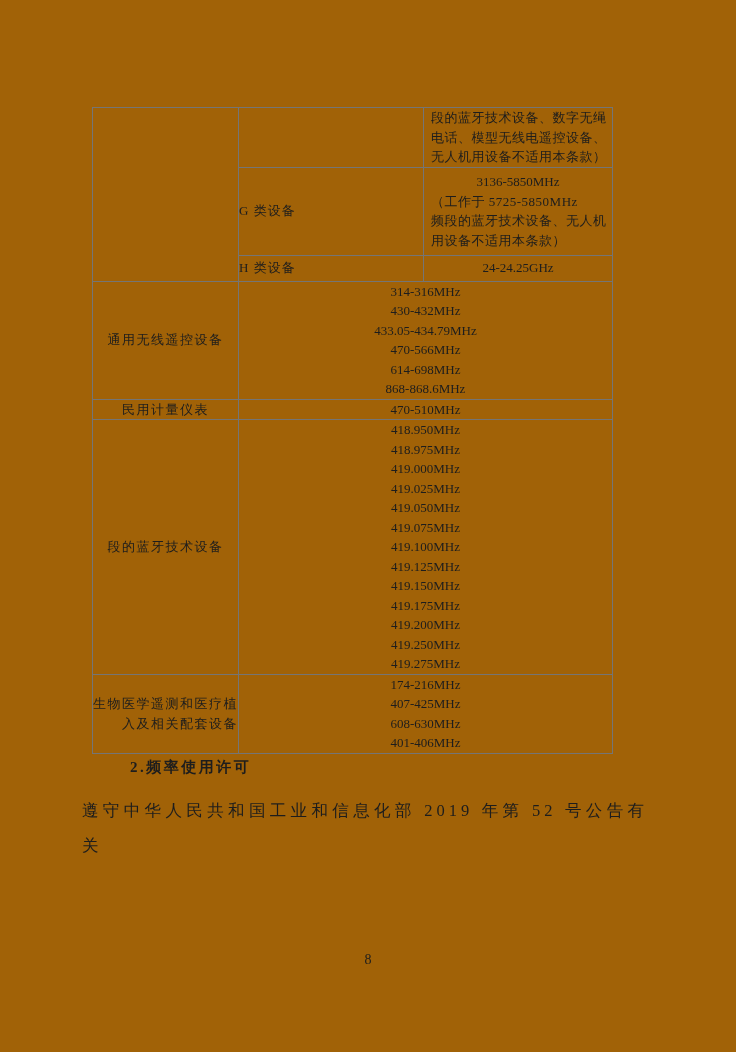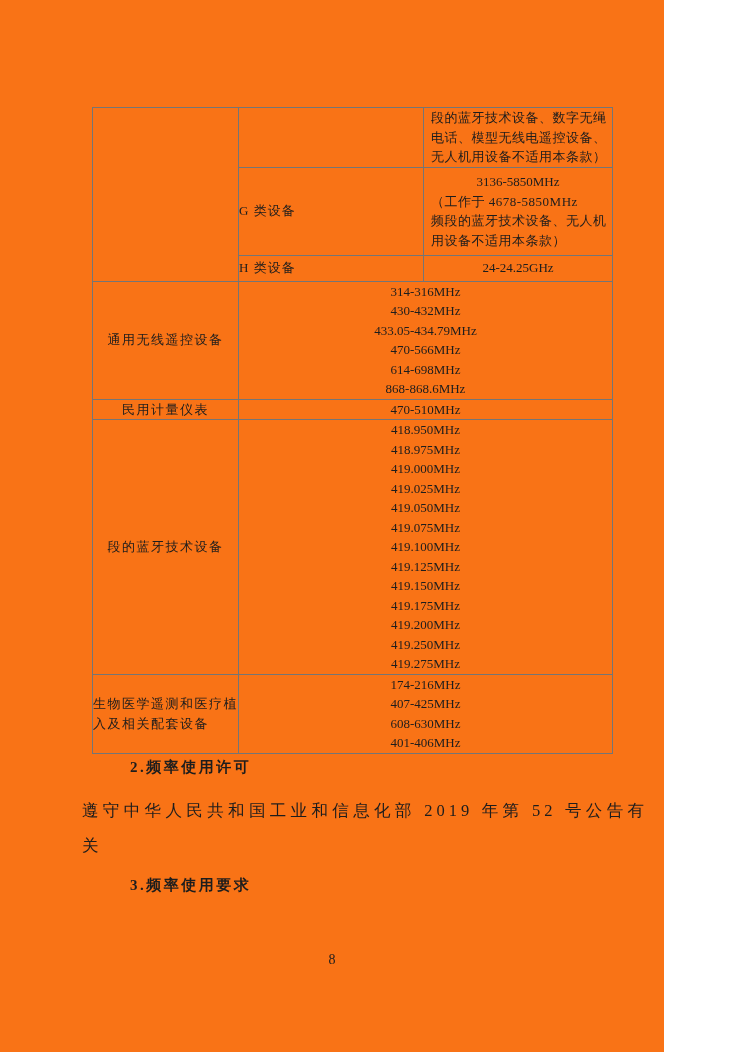--- a/index.html
+++ b/index.html
@@ -1,21 +1,21 @@
 <!DOCTYPE html>
 <html><head>
 <meta charset="utf-8">
 <style>
   html, body { margin: 0; padding: 0; }
   body { background: #ffffff; }
   .page {
     position: relative;
-    width: 664px;
+    width: 736px;
     height: 1052px;
-    background: #f97316;
+    background: #a16207;
     font-family: "Liberation Serif", "DejaVu Serif", serif;
     color: #1d1d1d;
     overflow: hidden;
   }
 
   
   table.freq-table {
     position: absolute;
     left: 92px;
     top: 107px;
@@ -44,21 +44,21 @@
     text-align: center;
     white-space: pre-line;
   }
   .note-lines {
     text-align: left;
     white-space: pre-line;
     padding: 0 3px 0 7px;
     letter-spacing: 0.5px;
   }
   .center-line { text-align: center; }
-  .cat-lines { white-space: pre-line; text-align: left; }
+  .cat-lines { white-space: pre-line; text-align: right; }
 
   
   .content {
     position: absolute;
     left: 82px;
     top: 753px;
     width: 566px;
     font-size: 16.5px;
   }
   .sec-heading {
@@ -107,21 +107,21 @@
         <td>
           <div class="note-lines">段的蓝牙技术设备、数字无绳
 电话、模型无线电遥控设备、
 无人机用设备不适用本条款）</div>
         </td>
       </tr>
       <tr style="height:88px">
         <td class="dev-cell">G 类设备</td>
         <td>
           <div class="center-line">3136-5850MHz</div>
-          <div class="note-lines">（工作于 4678-5850MHz
+          <div class="note-lines">（工作于 5725-5850MHz
 频段的蓝牙技术设备、无人机
 用设备不适用本条款）</div>
         </td>
       </tr>
       <tr style="height:26px">
         <td class="dev-cell">H 类设备</td>
         <td>
           <div class="center-line">24-24.25GHz</div>
         </td>
       </tr>
@@ -177,18 +177,17 @@
         </td>
       </tr>
     </tbody>
   </table>
 
   <div class="content">
     <div class="sec-heading">2.频率使用许可</div>
     <div class="para">
       <div class="para-line">遵守中华人民共和国工业和信息化部 2019 年第 52 号公告有关</div>
     </div>
-    <div class="sec-heading h3">3.频率使用要求</div>
   </div>
 
   <div class="page-number">8</div>
 
 </div>
 
 </body></html>

